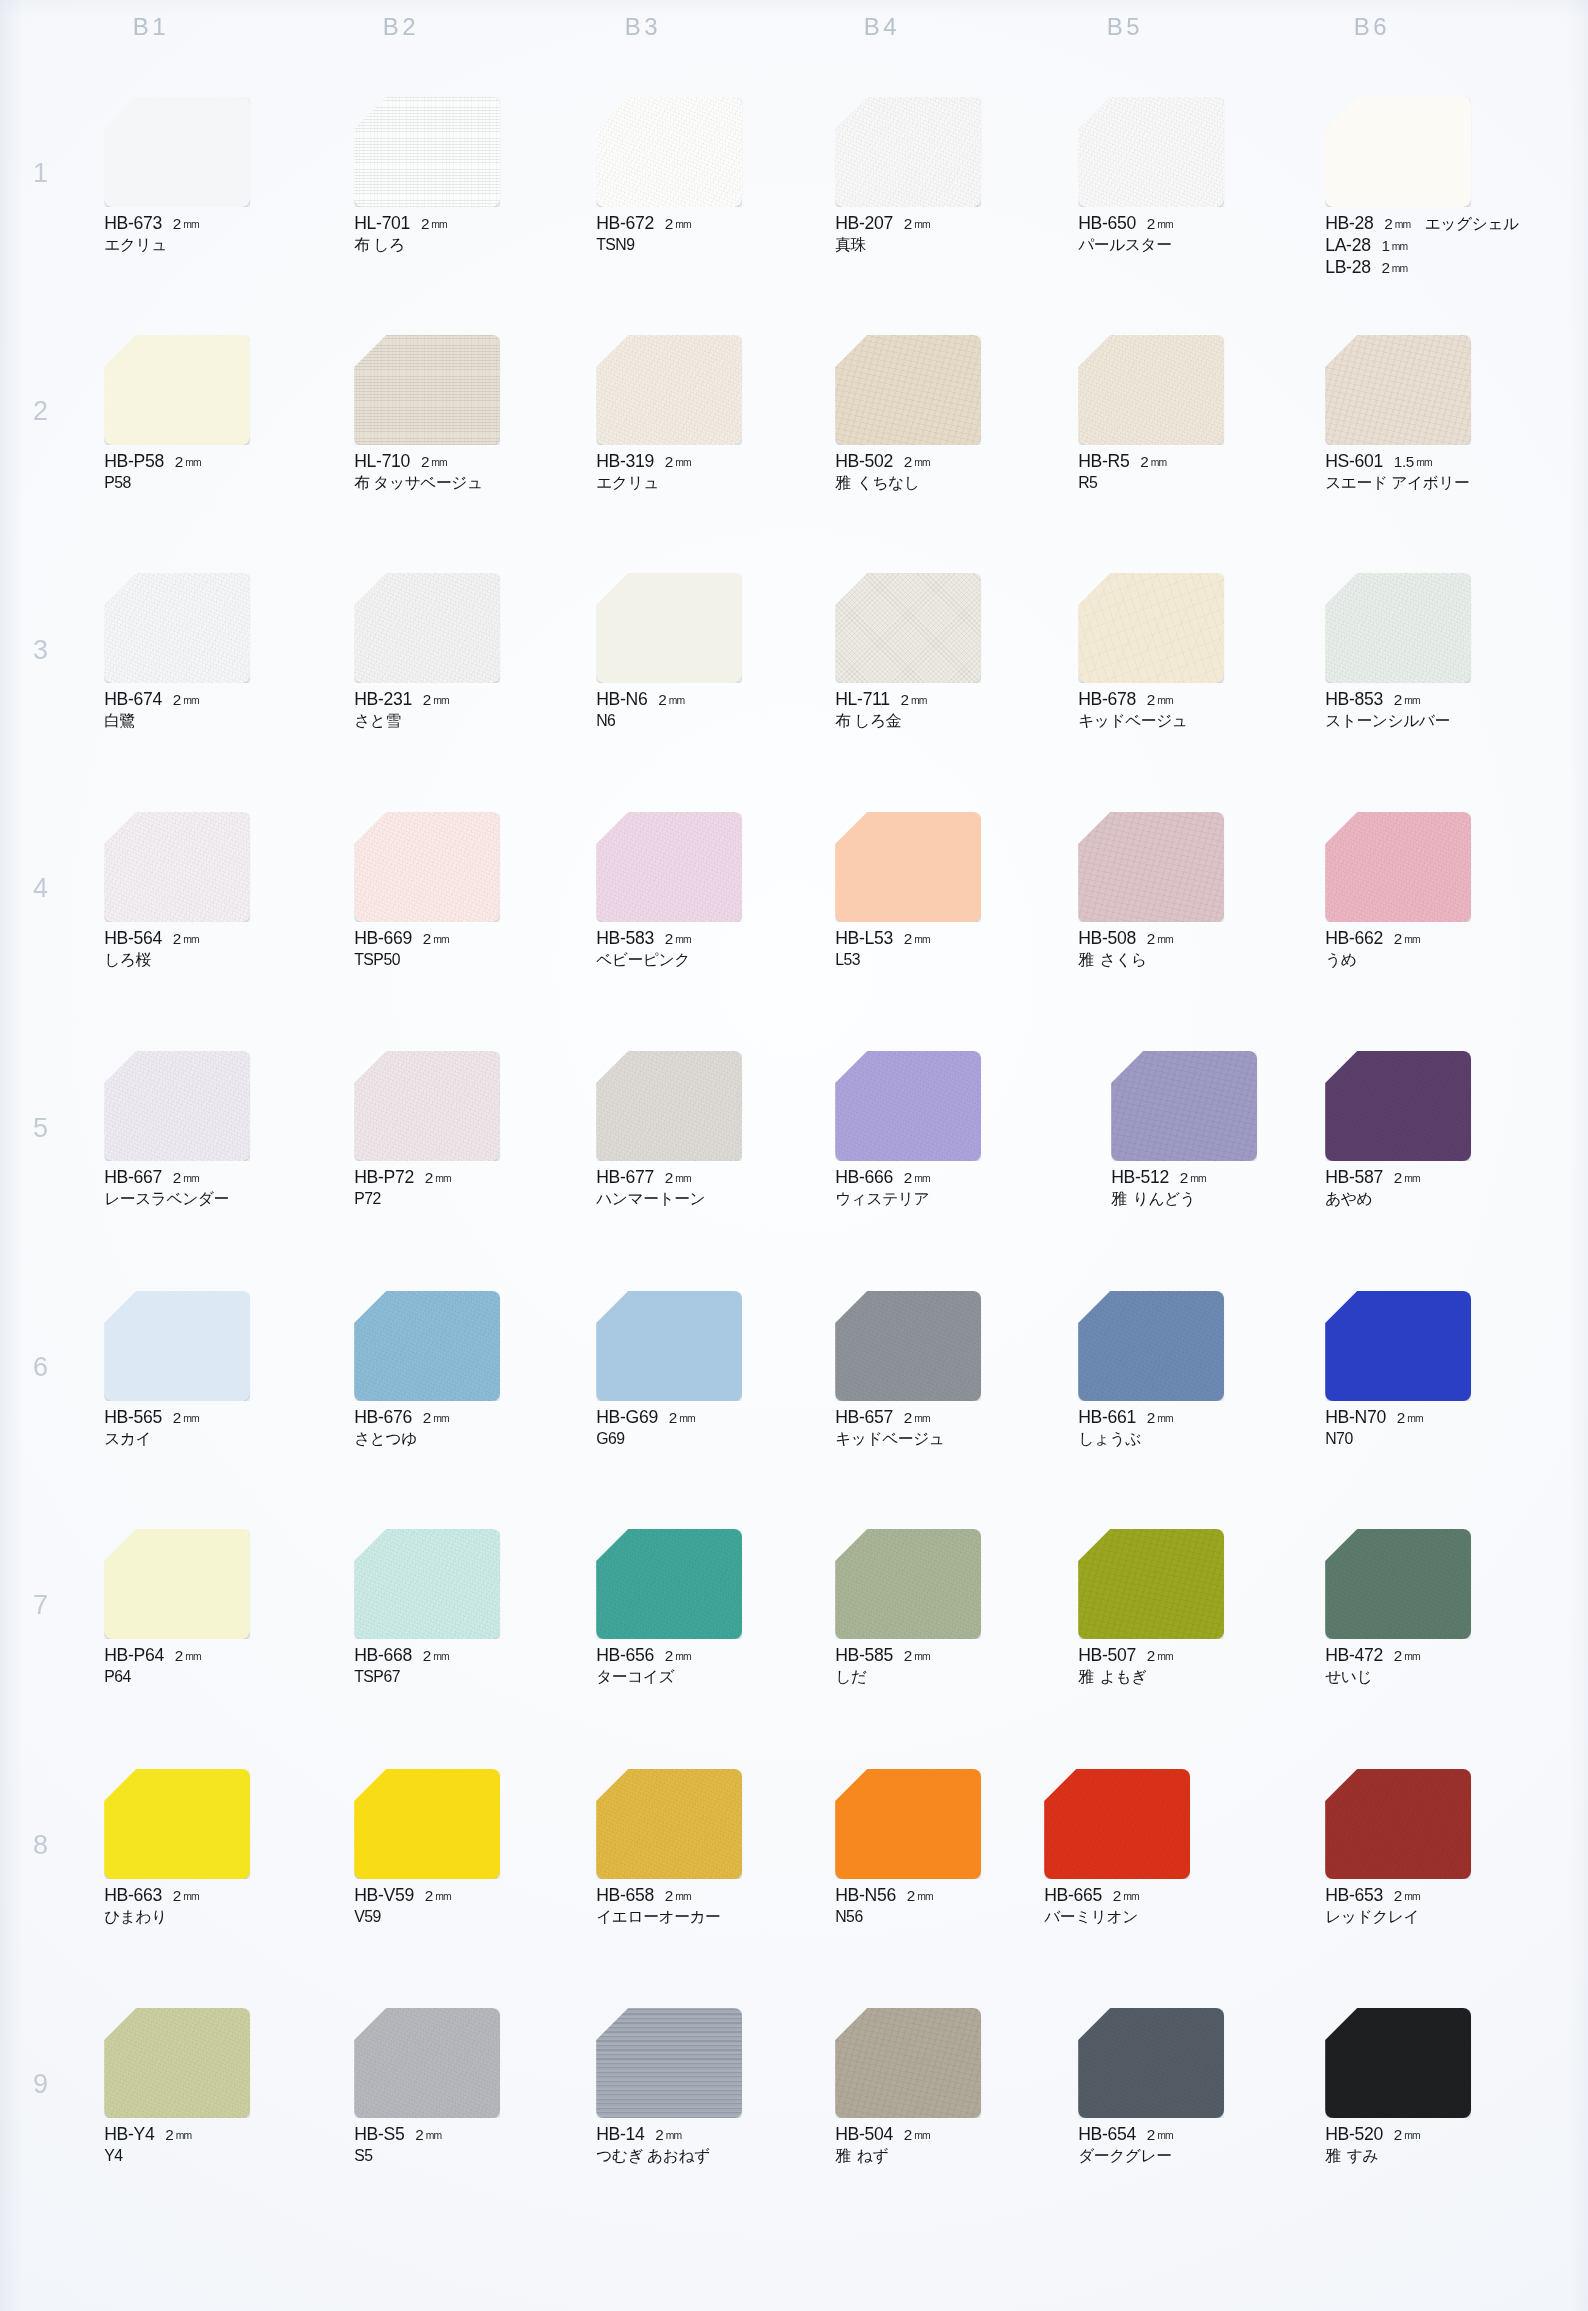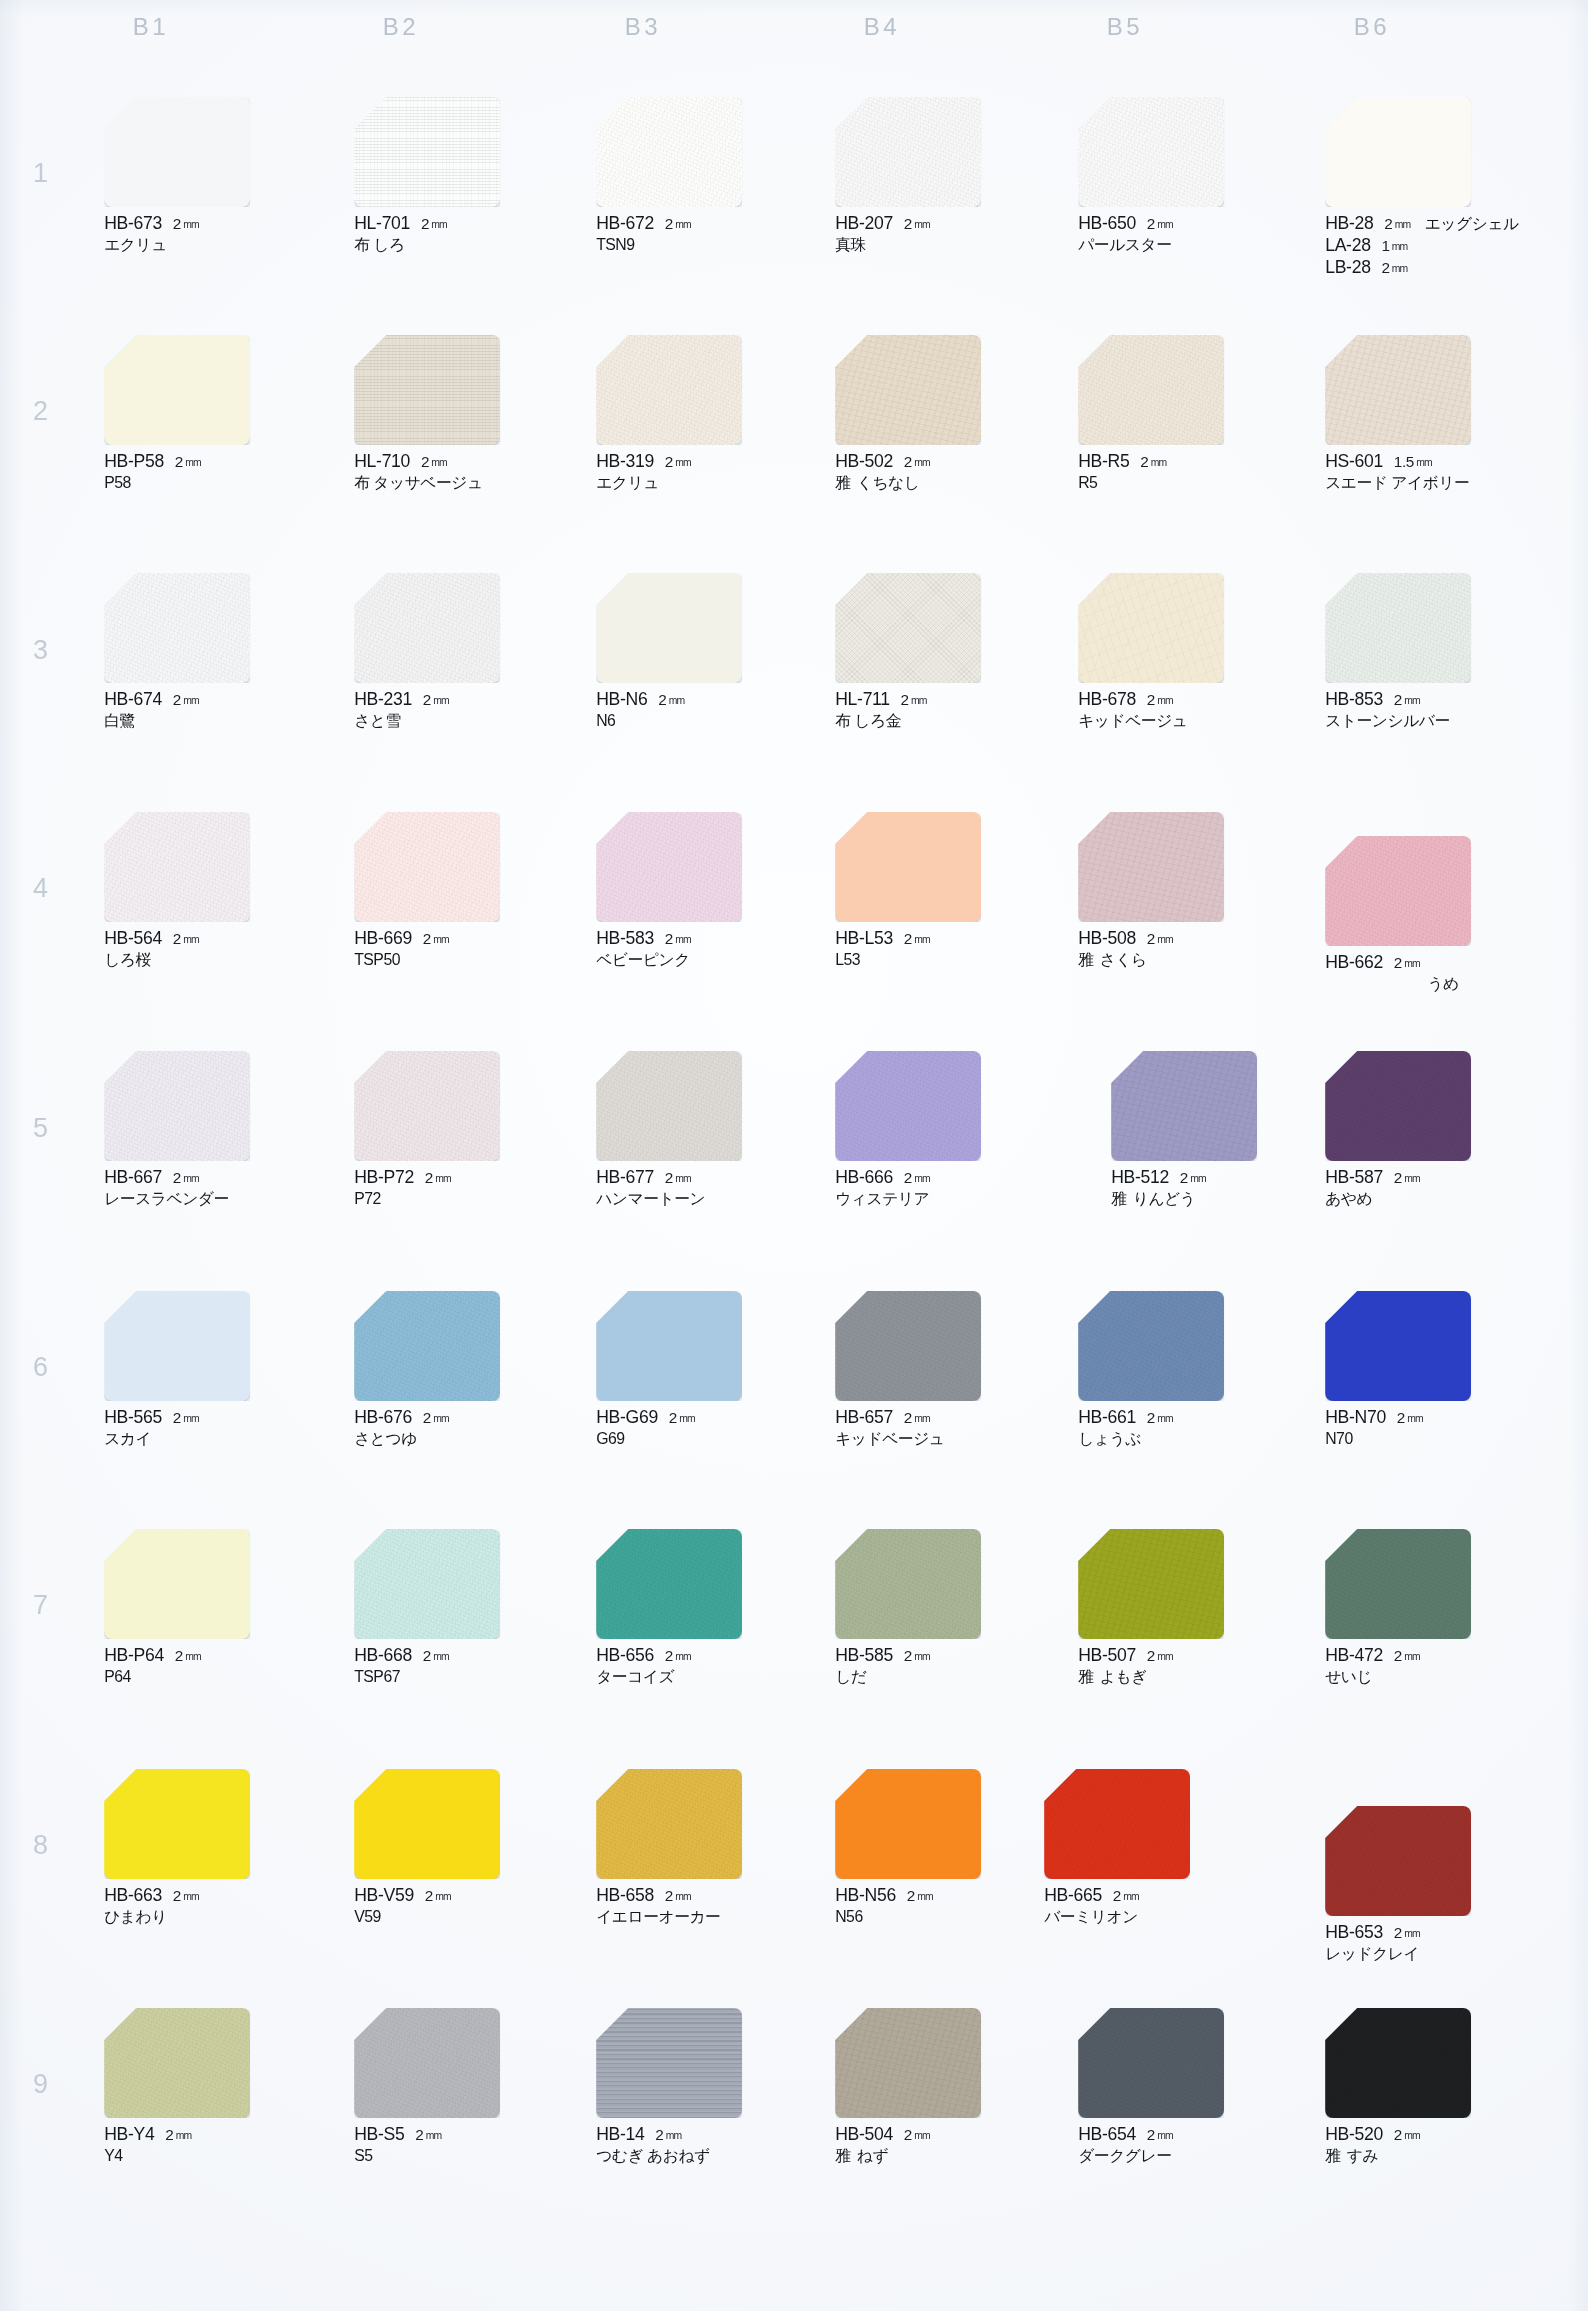--- a/index.html
+++ b/index.html
@@ -572,21 +572,21 @@
         </div>
         <div class="labels">
           <div class="lbl-line">
             <span class="code">HB-508</span>
             <span class="thk">2</span>
             <span class="unit">mm</span>
           </div>
           <div class="jpname"><span class="pfx">雅</span><span>さくら</span></div>
         </div>
       </div>
-      <div class="cell" style="left: 1318px; top: 836px; text-align: center;">
+      <div class="cell" style="left: 1318px; top: 812px;">
         <div class="chip-holder">
           <div class="chip" title="HB-662" style="background: rgb(236, 182, 194);">
             <div class="tex tex-felt"></div>
           </div>
         </div>
         <div class="labels">
           <div class="lbl-line">
             <span class="code">HB-662</span>
             <span class="thk">2</span>
             <span class="unit">mm</span>
@@ -932,21 +932,21 @@
         </div>
         <div class="labels">
           <div class="lbl-line">
             <span class="code">HB-665</span>
             <span class="thk">2</span>
             <span class="unit">mm</span>
           </div>
           <div class="jpname"><span>バーミリオン</span></div>
         </div>
       </div>
-      <div class="cell" style="left: 1318px; top: 1806px;">
+      <div class="cell" style="left: 1318px; top: 1769px;">
         <div class="chip-holder">
           <div class="chip" title="HB-653" style="background: rgb(156, 48, 43);">
             <div class="tex tex-felt"></div>
           </div>
         </div>
         <div class="labels">
           <div class="lbl-line">
             <span class="code">HB-653</span>
             <span class="thk">2</span>
             <span class="unit">mm</span>

